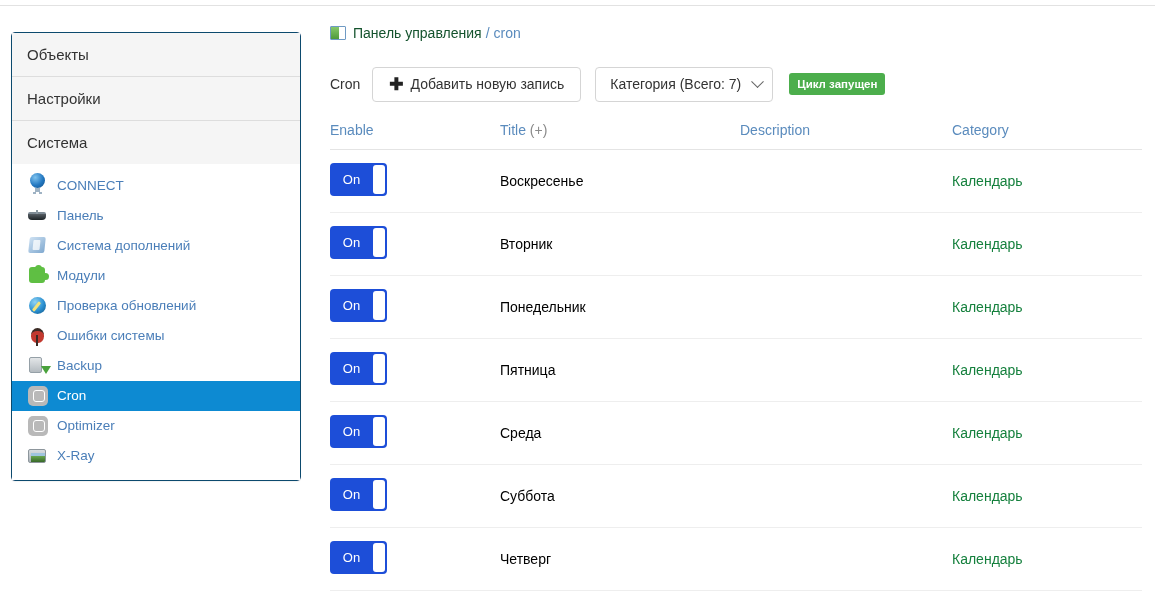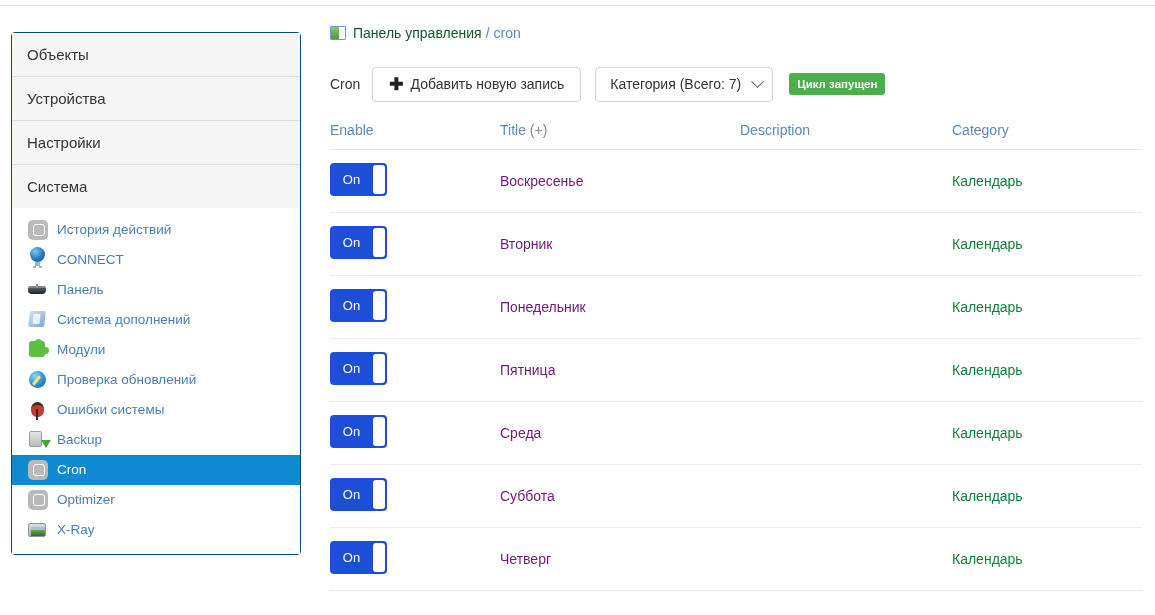--- a/index.html
+++ b/index.html
@@ -258,21 +258,21 @@
     border-bottom: 1px solid #eeeeee;
     font-size: 14px;
     vertical-align: middle;
     height: 51px;
   }
   table.cron tr:last-child td { border-bottom: 1px solid #eeeeee; }
   .col-enable { width: 170px; }
   .col-title  { width: 240px; }
   .col-desc   { width: 212px; }
   .col-cat    { width: 190px; }
-  .cell-title a { color: #701a75; text-decoration: none; cursor: pointer; }
+  .cell-title a { color: #000000; text-decoration: none; cursor: pointer; }
   .cell-cat { color: #15803d; }
 
   .toggle {
     position: relative;
     width: 57px; height: 33px;
     background: #1d4ed8;
     border-radius: 4px;
     cursor: pointer;
     display: inline-block;
   }
@@ -297,43 +297,34 @@
   <div class="topline"></div>
 
   <div id="sidebar">
 
     <div class="acc-group">
       <div class="acc-head">
         <span>Объекты</span>
       </div>
     </div>
 
-    <div class="acc-group">
-      <div class="acc-head">
-        <span>Устройства</span>
-      </div>
-    </div>
 
 
     <div class="acc-group">
       <div class="acc-head">
         <span>Настройки</span>
       </div>
     </div>
 
     <div class="acc-group">
       <div class="acc-head">
         <span>Система</span>
       </div>
       <div class="acc-body">
 
-        <div class="menu-item">
-          <span class="ico ic-chat"></span>
-          <span class="menu-label">История действий</span>
-        </div>
 
         <div class="menu-item">
           <span class="ico">
               <span class="ic-globe" style="position:absolute;"></span>
             </span>
           <span class="menu-label">CONNECT</span>
         </div>
 
         <div class="menu-item">
           <span class="ico">

